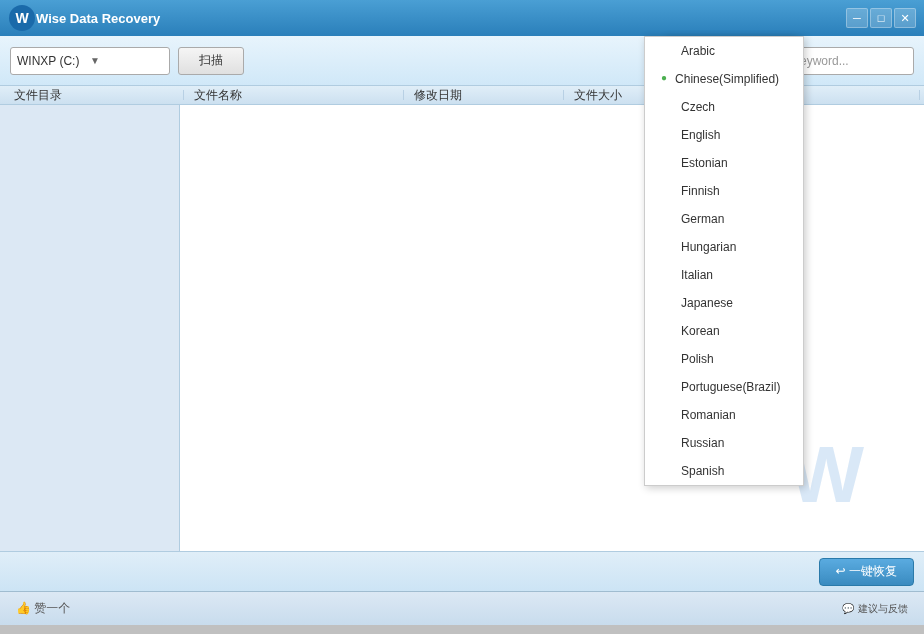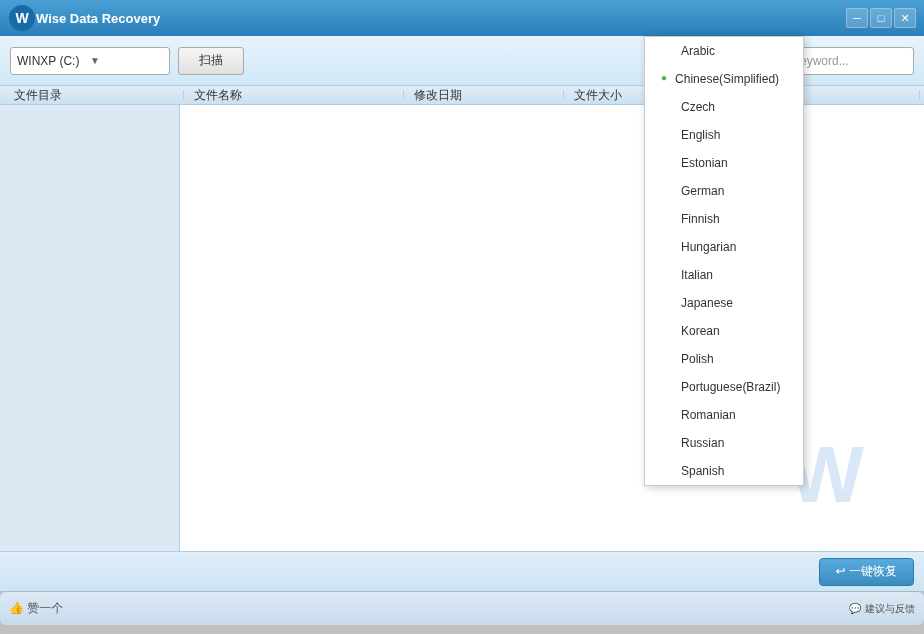--- a/index.html
+++ b/index.html
@@ -169,23 +169,22 @@
       display: flex;
       align-items: center;
       gap: 4px;
     }
 
     
     .status-bar {
       background: linear-gradient(to bottom, #dce8f4, #c8dced);
       height: 34px;
       display: flex;
-      padding: 0 9px;
+      padding: 0 16px;
       border-top: 1px solid #a0bcd0;
-      border-radius: 6px;
     }
     .status-bar .left { display: flex; align-items: center; gap: 6px; color: #555; font-size: 12px; }
     .status-bar .right { margin-left: auto; display: flex; align-items: center; gap: 6px; color: #555; font-size: 10px; }
 
     
     .menu-dropdown {
       position: absolute;
       top: 36px;
       right: 0;
       background: white;
@@ -338,26 +337,26 @@
     <div class="lang-item">
       <span>Czech</span>
     </div>
     <div class="lang-item">
       <span>English</span>
     </div>
     <div class="lang-item">
       <span>Estonian</span>
     </div>
     <div class="lang-item">
+      <span>Finnish</span>
+    </div>
+    <div class="lang-item">
       <span>German</span>
     </div>
     <div class="lang-item">
-      <span>Finnish</span>
-    </div>
-    <div class="lang-item">
       <span>Hungarian</span>
     </div>
     <div class="lang-item">
       <span>Italian</span>
     </div>
     <div class="lang-item">
       <span>Japanese</span>
     </div>
     <div class="lang-item">
       <span>Korean</span>

